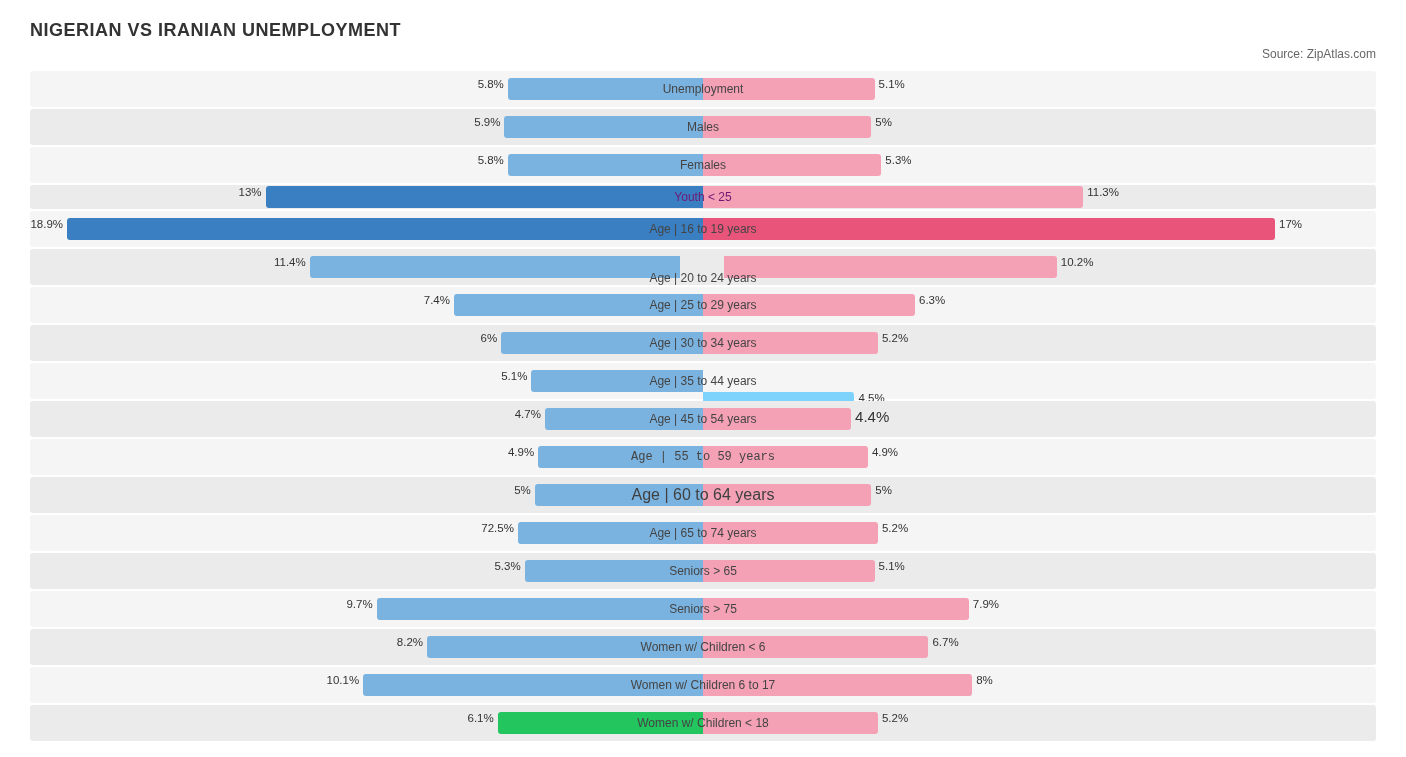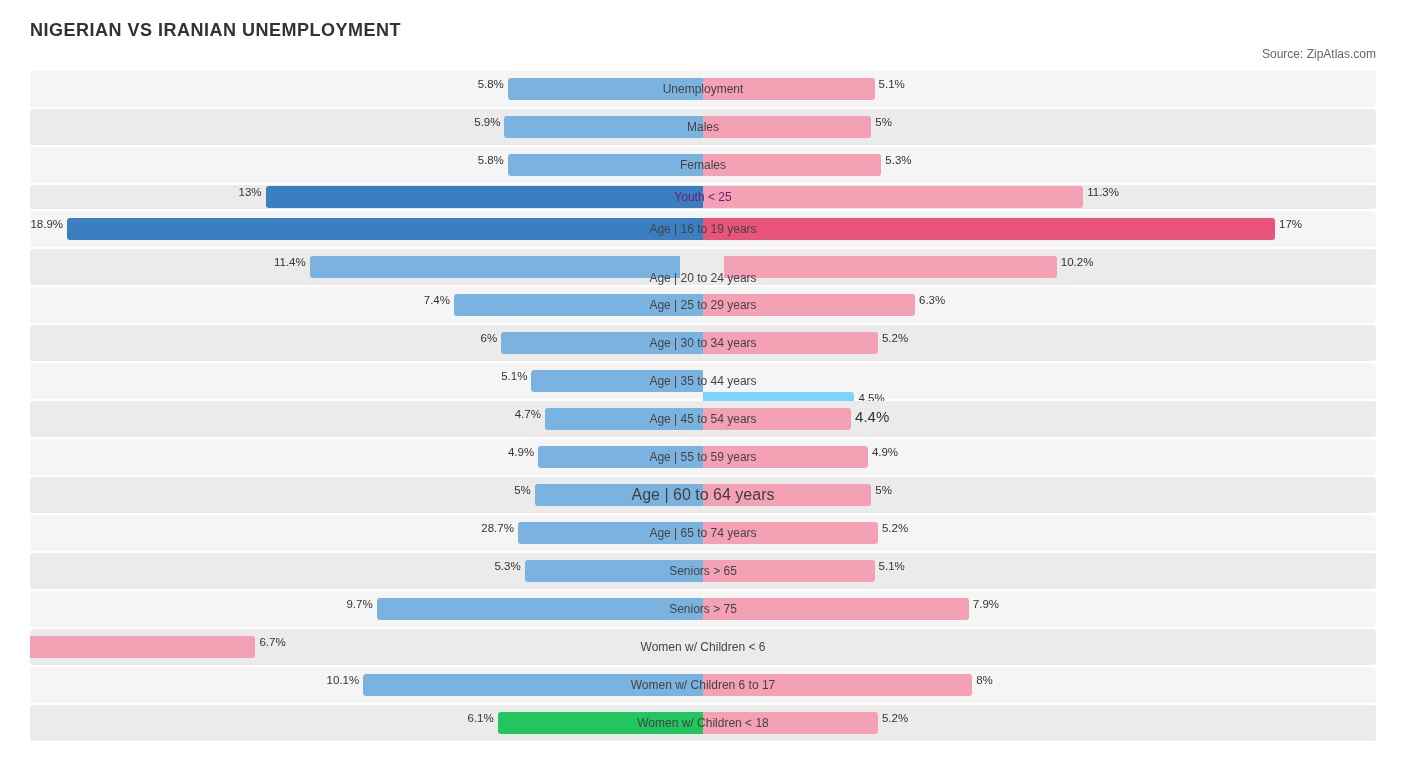--- a/index.html
+++ b/index.html
@@ -196,21 +196,21 @@
           <span class="v-right" style="left:calc(100% + 4px);font-size:15px;white-space:nowrap;position:absolute;color:#333;">4.4%</span>
         </div>
       </div>
     </div>
       <div style="display: flex; align-items: center; height: 36px; background: rgb(245, 245, 245); margin-bottom: 2px; border-radius: 3px; position: relative;">
       <div style="width:50%;height:100%;position:relative;display:flex;align-items:center;">
         <div class="b-left" style="width:24.500000000000004%;background:#7bb3e0;height:22px;border-radius:3px 0 0 3px;position:absolute;right:0;">
           <span class="v-left" style="right:calc(100% + 4px);font-size:11.5px;color:#fff;white-space:nowrap;position:absolute;color:#333;">4.9%</span>
         </div>
       </div>
-      <div style="position:absolute;left:50%;transform:translateX(-50%);font-size:12px;color:#444;white-space:nowrap;z-index:5;pointer-events:none;">Age | 55 to 59 years</div>
+      <div style="position:absolute;left:50%;transform:translateX(-50%);font-size:12px;color:#444;white-space:nowrap;z-index:5;pointer-events:none;font-family:Liberation Mono, monospace;">Age | 55 to 59 years</div>
       <div style="width:50%;height:100%;position:relative;display:flex;align-items:center;">
         <div class="b-right" style="width:24.500000000000004%;background:#f4a0b5;height:22px;border-radius:0 3px 3px 0;position:absolute;left:0;">
           <span class="v-right" style="left:calc(100% + 4px);font-size:11.5px;white-space:nowrap;position:absolute;color:#333;">4.9%</span>
         </div>
       </div>
     </div>
       <div style="display: flex; align-items: center; height: 36px; background: rgb(235, 235, 235); margin-bottom: 2px; border-radius: 3px; position: relative;">
       <div style="width:50%;height:100%;position:relative;display:flex;align-items:center;">
         <div class="b-left" style="width:25%;background:#7bb3e0;height:22px;border-radius:3px 0 0 3px;position:absolute;right:0;">
           <span class="v-left" style="right:calc(100% + 4px);font-size:11.5px;color:#fff;white-space:nowrap;position:absolute;color:#333;">5%</span>
@@ -219,21 +219,21 @@
       <div style="position:absolute;left:50%;transform:translateX(-50%);font-size:16px;color:#404040;white-space:nowrap;z-index:5;pointer-events:none;">Age | 60 to 64 years</div>
       <div style="width:50%;height:100%;position:relative;display:flex;align-items:center;">
         <div class="b-right" style="width:25%;background:#f4a0b5;height:22px;border-radius:0 3px 3px 0;position:absolute;left:0;">
           <span class="v-right" style="left:calc(100% + 4px);font-size:11.5px;white-space:nowrap;position:absolute;color:#333;">5%</span>
         </div>
       </div>
     </div>
       <div style="display: flex; align-items: center; height: 36px; background: rgb(245, 245, 245); margin-bottom: 2px; border-radius: 3px; position: relative;">
       <div style="width:50%;height:100%;position:relative;display:flex;align-items:center;">
         <div class="b-left" style="width:27.500000000000004%;background:#7bb3e0;height:22px;border-radius:3px 0 0 3px;position:absolute;right:0;">
-          <span class="v-left" style="right:calc(100% + 4px);font-size:11.5px;color:#fff;white-space:nowrap;position:absolute;color:#333;">28.7%</span>
+          <span class="v-left" style="right:calc(100% + 4px);font-size:11.5px;color:#fff;white-space:nowrap;position:absolute;color:#333;">72.5%</span>
         </div>
       </div>
       <div style="position:absolute;left:50%;transform:translateX(-50%);font-size:12px;color:#444;white-space:nowrap;z-index:5;pointer-events:none;">Age | 65 to 74 years</div>
       <div style="width:50%;height:100%;position:relative;display:flex;align-items:center;">
         <div class="b-right" style="width:26%;background:#f4a0b5;height:22px;border-radius:0 3px 3px 0;position:absolute;left:0;">
           <span class="v-right" style="left:calc(100% + 4px);font-size:11.5px;white-space:nowrap;position:absolute;color:#333;">5.2%</span>
         </div>
       </div>
     </div>
       <div style="display: flex; align-items: center; height: 36px; background: rgb(235, 235, 235); margin-bottom: 2px; border-radius: 3px; position: relative;">
@@ -256,20 +256,25 @@
         </div>
       </div>
       <div style="position:absolute;left:50%;transform:translateX(-50%);font-size:12px;color:#444;white-space:nowrap;z-index:5;pointer-events:none;">Seniors &gt; 75</div>
       <div style="width:50%;height:100%;position:relative;display:flex;align-items:center;">
         <div class="b-right" style="width:39.5%;background:#f4a0b5;height:22px;border-radius:0 3px 3px 0;position:absolute;left:0;">
           <span class="v-right" style="left:calc(100% + 4px);font-size:11.5px;white-space:nowrap;position:absolute;color:#333;">7.9%</span>
         </div>
       </div>
     </div>
       <div style="display: flex; align-items: center; height: 36px; background: rgb(235, 235, 235); margin-bottom: 2px; border-radius: 3px; position: relative;">
+      <div style="width:50%;height:100%;position:relative;display:flex;align-items:center;">
+        <div class="b-left" style="width:41%;background:#7bb3e0;height:22px;border-radius:3px 0 0 3px;position:absolute;right:0;">
+          <span class="v-left" style="right:calc(100% + 4px);font-size:11.5px;color:#fff;white-space:nowrap;position:absolute;color:#333;">8.2%</span>
+        </div>
+      </div>
       <div style="position:absolute;left:50%;transform:translateX(-50%);font-size:12px;color:#444;white-space:nowrap;z-index:5;pointer-events:none;">Women w/ Children &lt; 6</div>
       <div style="width:50%;height:100%;position:relative;display:flex;align-items:center;">
         <div class="b-right" style="width:33.5%;background:#f4a0b5;height:22px;border-radius:0 3px 3px 0;position:absolute;left:0;">
           <span class="v-right" style="left:calc(100% + 4px);font-size:11.5px;white-space:nowrap;position:absolute;color:#333;">6.7%</span>
         </div>
       </div>
     </div>
       <div style="display: flex; align-items: center; height: 36px; background: rgb(245, 245, 245); margin-bottom: 2px; border-radius: 3px; position: relative;">
       <div style="width:50%;height:100%;position:relative;display:flex;align-items:center;">
         <div class="b-left" style="width:50.5%;background:#7bb3e0;height:22px;border-radius:3px 0 0 3px;position:absolute;right:0;">

